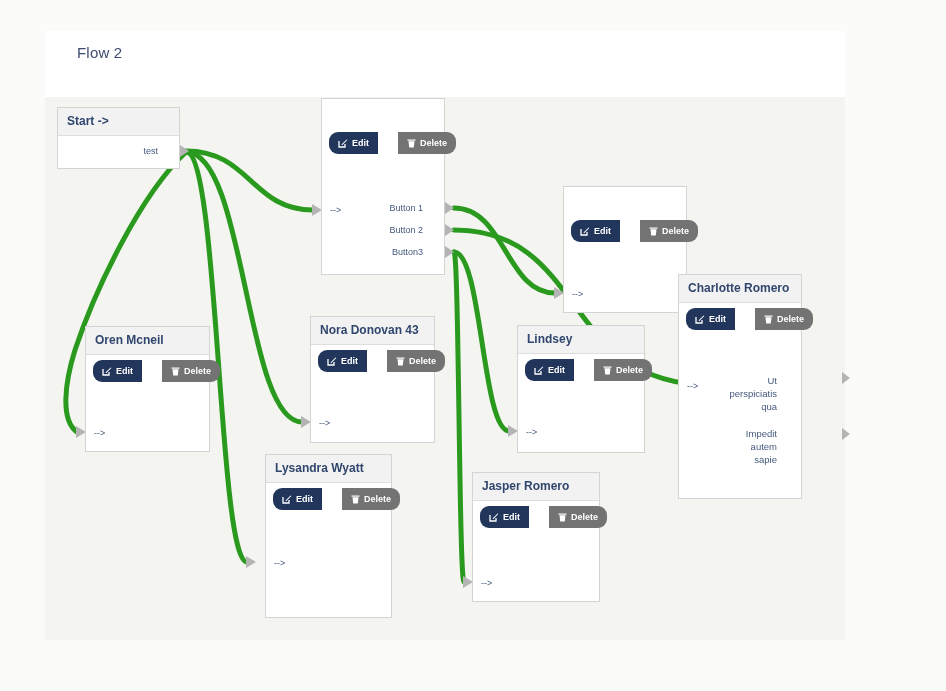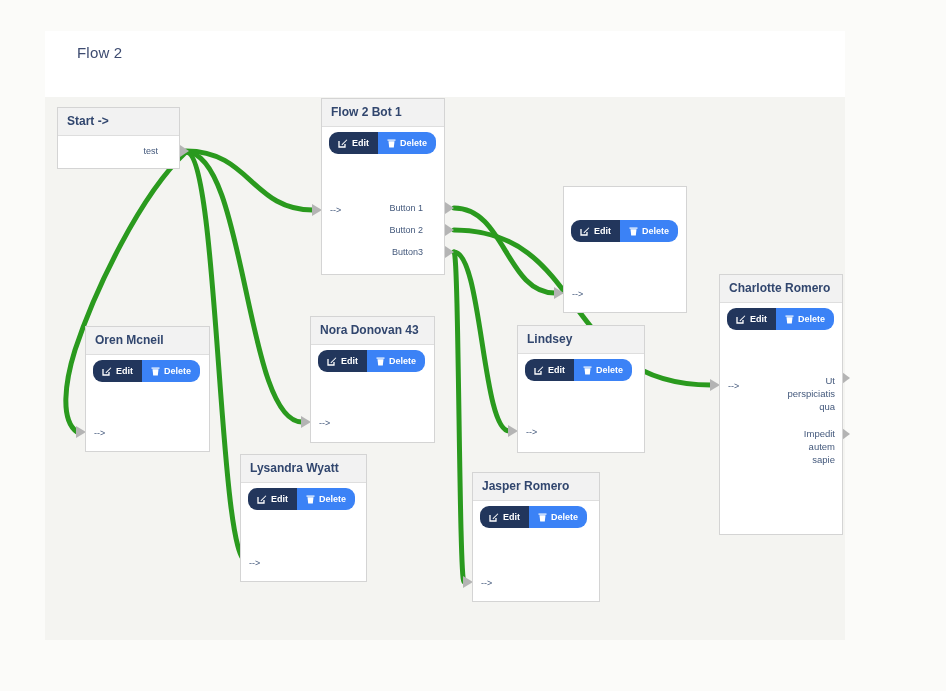--- a/index.html
+++ b/index.html
@@ -34,31 +34,31 @@
   }
   .btn-row { position:absolute; left:7px; top:33px; display:flex; }
   .btn {
     display:flex; align-items:center; gap:4px; height:22px; padding:0 9px;
     font-size:9px; font-weight:700; color:#ffffff; cursor:pointer;
     box-sizing:border-box;
     text-align:right;
   }
   .btn svg { display:block; }
   .btn-edit   { background:#22365c; border-radius:9px 0 0 9px; }
-  .btn-delete { background:#3b82f6; border-radius:0 9px 9px 0; }
+  .btn-delete { background:#737373; border-radius:0 9px 9px 0;margin-left:20px; }
 
   .port-in-row {
     position:absolute; left:8px; font-size:9px; color:#44597c; white-space:nowrap;
   }
   .port-out-row {
     position:absolute; right:0; padding-right:21px; font-size:9px; color:#44597c;
     text-align:right; white-space:nowrap;
   }
   .port-out-multi {
-    position:absolute; right:0; padding-right:7px; font-size:9.5px; color:#44597c;
+    position:absolute; right:0; padding-right:24px; font-size:9.5px; color:#44597c;
     text-align:right; line-height:13px; white-space:pre-line; max-width:70px;
   }
 </style>
 </head>
 <body>
 
 <div class="titlebar">
   <div class="flow-title">Flow 2</div>
 </div>
 
@@ -92,21 +92,20 @@
     <polygon points="463,576 463,588 473,582"></polygon>
   </g>
 </svg>
 
 <div class="node" style="left:57px;top:107px;width:123px;height:62px">
   <div class="node-header">Start -&gt;</div>
   <div class="port-out-row" style="top:38px">test</div>
 </div>
 
 <div class="node" style="left:321px;top:98px;width:124px;height:177px">
-  <div class="node-header">Flow 2 Bot 1</div>
   <div class="btn-row">
     <div class="btn btn-edit">
       <svg width="10" height="10" viewBox="0 0 10 10">
           <path d="M1,3 L1,9 L7,9 L7,6" stroke="#fff" stroke-width="1.3" fill="none"></path>
           <path d="M3.5,6.5 L8.6,1.4 L9.3,2.1 L4.2,7.2 Z" fill="#fff"></path>
         </svg>
       <span>Edit</span>
     </div>
     <div class="btn btn-delete">
       <svg width="9" height="10" viewBox="0 0 9 10">
@@ -135,21 +134,21 @@
       <svg width="9" height="10" viewBox="0 0 9 10">
           <rect x="0.5" y="1.5" width="8" height="1.2" fill="#fff"></rect>
           <path d="M1.5,3.2 L2.2,9.5 L6.8,9.5 L7.5,3.2 Z" fill="#fff"></path>
         </svg>
       <span>Delete</span>
     </div>
   </div>
   <div class="port-in-row" style="top:102px">--&gt;</div>
 </div>
 
-<div class="node" style="left:719px;top:274px;width:124px;height:261px">
+<div class="node" style="left:678px;top:274px;width:124px;height:225px">
   <div class="node-header">Charlotte Romero</div>
   <div class="btn-row">
     <div class="btn btn-edit">
       <svg width="10" height="10" viewBox="0 0 10 10">
           <path d="M1,3 L1,9 L7,9 L7,6" stroke="#fff" stroke-width="1.3" fill="none"></path>
           <path d="M3.5,6.5 L8.6,1.4 L9.3,2.1 L4.2,7.2 Z" fill="#fff"></path>
         </svg>
       <span>Edit</span>
     </div>
     <div class="btn btn-delete">
@@ -225,21 +224,21 @@
       <svg width="9" height="10" viewBox="0 0 9 10">
           <rect x="0.5" y="1.5" width="8" height="1.2" fill="#fff"></rect>
           <path d="M1.5,3.2 L2.2,9.5 L6.8,9.5 L7.5,3.2 Z" fill="#fff"></path>
         </svg>
       <span>Delete</span>
     </div>
   </div>
   <div class="port-in-row" style="top:101px">--&gt;</div>
 </div>
 
-<div class="node" style="left:240px;top:454px;width:127px;height:128px">
+<div class="node" style="left:265px;top:454px;width:127px;height:164px">
   <div class="node-header">Lysandra Wyatt</div>
   <div class="btn-row">
     <div class="btn btn-edit">
       <svg width="10" height="10" viewBox="0 0 10 10">
           <path d="M1,3 L1,9 L7,9 L7,6" stroke="#fff" stroke-width="1.3" fill="none"></path>
           <path d="M3.5,6.5 L8.6,1.4 L9.3,2.1 L4.2,7.2 Z" fill="#fff"></path>
         </svg>
       <span>Edit</span>
     </div>
     <div class="btn btn-delete">

